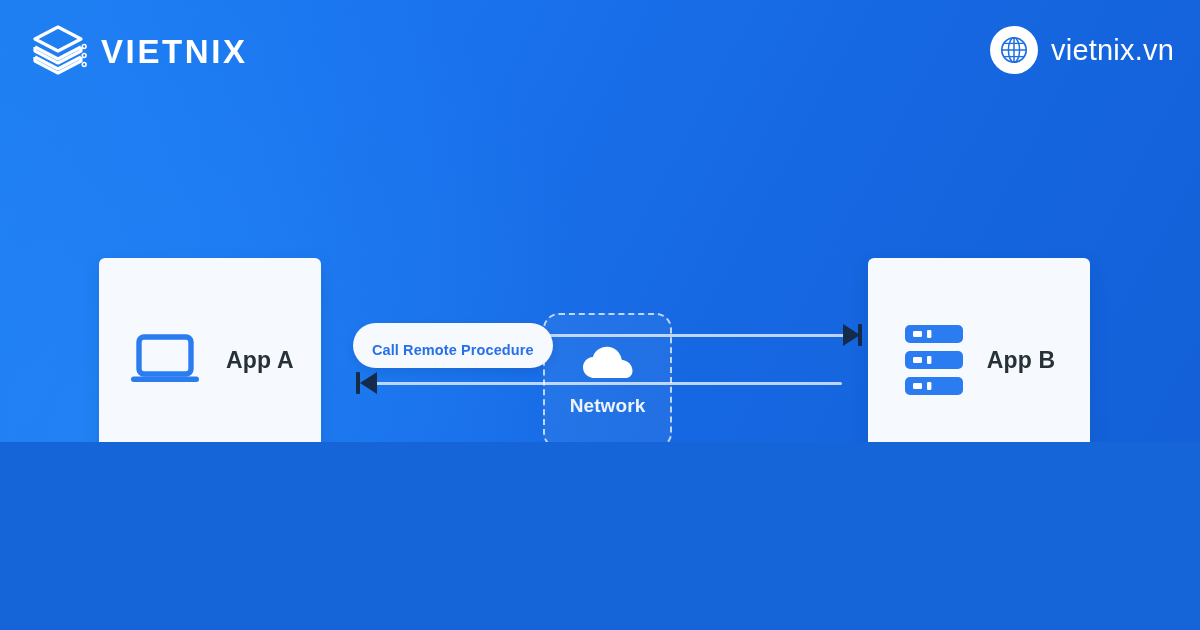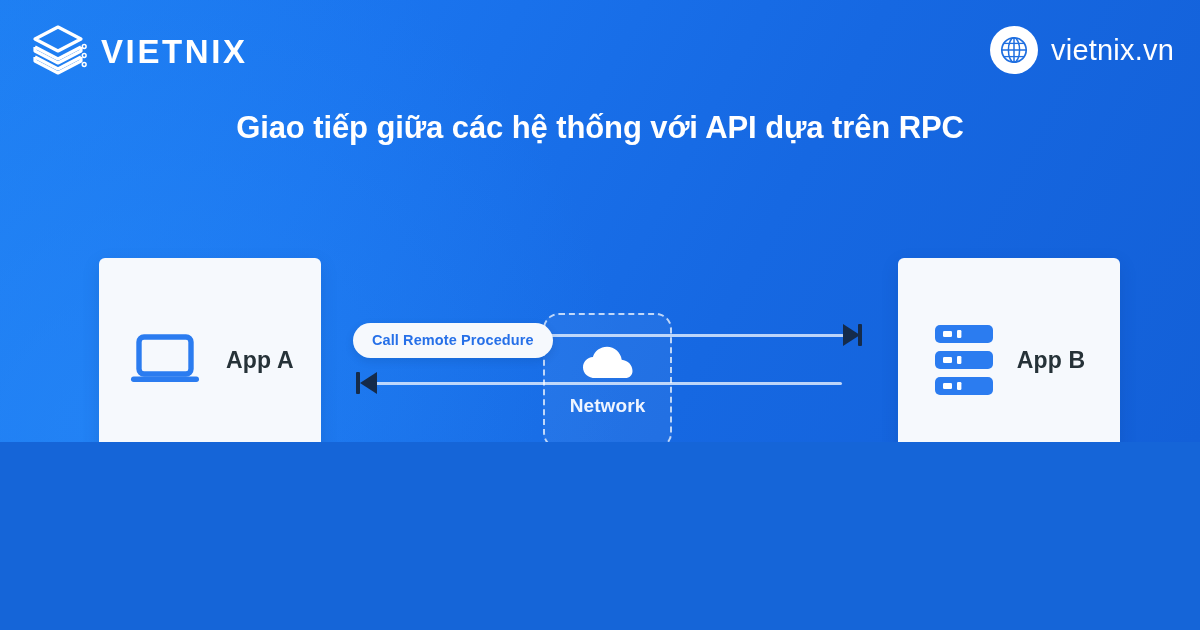--- a/index.html
+++ b/index.html
@@ -91,21 +91,21 @@
     height: 204px;
     background: #f6f9fd;
     border-radius: 6px;
     box-shadow: 0 6px 18px rgba(8,40,90,0.13);
     display: flex;
     align-items: center;
     justify-content: center;
     gap: 22px;
   }
   #app-a-card { left: 99px;  top: 258px; }
-  #app-b-card { left: 898px; top: 258px; align-items: center; }
+  #app-b-card { left: 868px; top: 258px; align-items: center; }
 
   .app-label {
     color: #263238;
     font-size: 23px;
     font-weight: 700;
     letter-spacing: 0.2px;
   }
 
   
   #network-box {
@@ -167,21 +167,21 @@
   #arrow-left-stem { left: 356px; top: 372px; }
 
   
   .pill {
     position: absolute;
     background: #f6f9fd;
     color: #2670e8;
     font-size: 14.5px;
     font-weight: 600;
     border-radius: 999px;
-    padding: 9px 19px 10px;
+    padding: 19px 19px 10px;
     white-space: nowrap;
     box-shadow: 0 3px 9px rgba(8,40,90,0.14);
     letter-spacing: 0.1px;
   }
   #pill-call   { left: 353px; top: 323px; }
   #pill-return { left: 746px; top: 371px; }
 
   .icon-svg { display: block; }
 </style>
 </head>
@@ -212,21 +212,20 @@
         <ellipse cx="16" cy="16" rx="5.6" ry="12.2" stroke="#1f6fe0" stroke-width="1.5" fill="none"></ellipse>
         <line x1="3.8" y1="16" x2="28.2" y2="16" stroke="#1f6fe0" stroke-width="1.5"></line>
         <line x1="5.6" y1="9.4" x2="26.4" y2="9.4" stroke="#1f6fe0" stroke-width="1.3"></line>
         <line x1="5.6" y1="22.6" x2="26.4" y2="22.6" stroke="#1f6fe0" stroke-width="1.3"></line>
         <line x1="16" y1="3.8" x2="16" y2="28.2" stroke="#1f6fe0" stroke-width="1.5"></line>
       </svg>
     </span>
     <span class="site">vietnix.vn</span>
   </div>
 
-  <h1 id="page-title">Giao tiếp giữa các hệ thống với API dựa trên RPC</h1>
 
   <div id="diagram">
 
     <div class="conn-line" id="line-top"></div>
     <div class="conn-line" id="line-bottom"></div>
 
     <div id="network-box">
       <span>
         <svg class="icon-svg" width="54" height="36" viewBox="0 0 54 36" fill="none">
           <path d="M14.5 33 C7.0 33 2 28.2 2 22.4 C2 17.0 6.3 12.6 11.9 12.1 C13.7 6.0 19.4 1.8 26.0 1.8 C33.6 1.8 39.9 7.5 40.7 14.8 C46.9 15.3 51.5 20.1 51.5 25.9 C51.5 29.9 48.6 33 44.2 33 Z" fill="#ffffff"></path>

